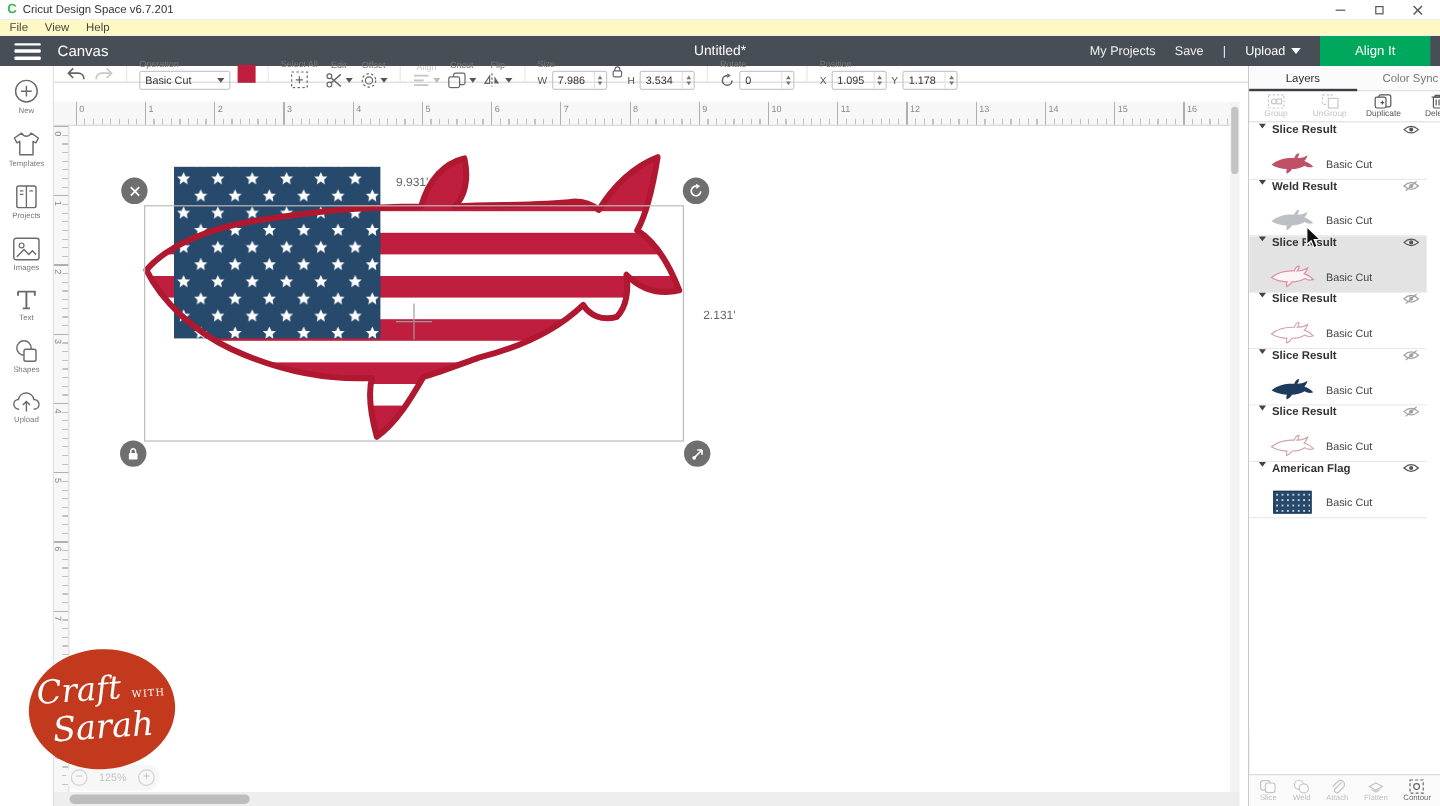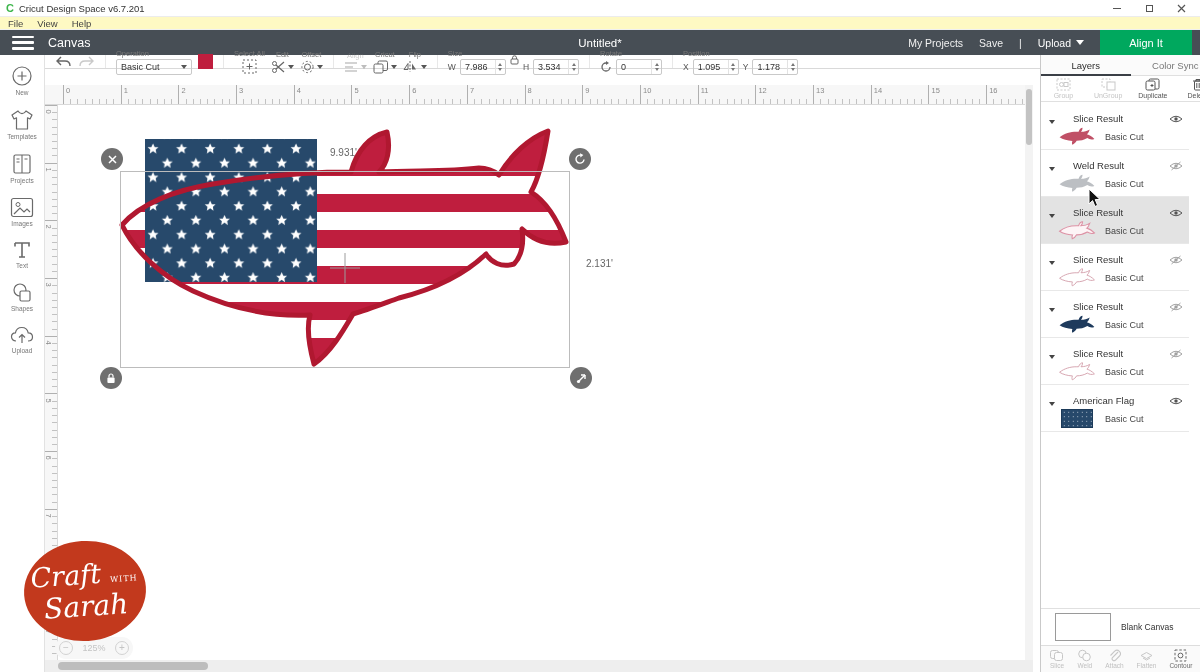--- a/index.html
+++ b/index.html
@@ -110,21 +110,21 @@
   .panel-tab.active::after { content:""; position:absolute; left:0; right:0; bottom:-1px; height:2px; background:#3a3f46; }
   #panel-actions { display:flex; height:26px; border-bottom:1px solid #e0e0e0; }
   .pact { flex:1; display:flex; flex-direction:column; align-items:center; justify-content:center; gap:1px; }
   .pact .plabel { font-size:7px; color:#555; }
   .pact.disabled .plabel { color:#c4c4c4; }
   .pact.disabled svg { opacity:.35; }
 
   #layer-list { position:absolute; left:0; top:48px; width:148px; bottom:64px; overflow:hidden; background:#fff; }
   .layer-row { height:47px; border-bottom:1px solid #e8e8e8; background:#fff; }
   .layer-row[data-selected="true"] { background:#e3e3e3; }
-  .lr-top { display:flex; align-items:flex-end; height:21px; padding:0 6px 0 8px; gap:18px; }
+  .lr-top { display:flex; align-items:flex-start; height:21px; padding:0 6px 0 8px; gap:5px;font-weight:bold; }
   .lr-chev { width:0;height:0;border-left:3.5px solid transparent;border-right:3.5px solid transparent;border-top:4.5px solid #444; }
   .lr-title { font-size:9.5px; color:#333; flex:1; }
   .lr-eye { margin-left:auto; }
   .lr-eye .slash { display:none; }
   .lr-eye[data-eye="hidden"] .slash { display:block; }
   .lr-eye[data-eye="hidden"] svg { opacity:.55; }
   .lr-sub { display:flex; align-items:center; height:25px; padding-left:16px; gap:8px; }
   .lr-sublabel { font-size:9px; color:#444; }
   .thumb { width:40px; height:19px; display:flex; align-items:center; justify-content:center; }
   .thumb svg { width:40px; height:19px; }
@@ -731,24 +731,20 @@
       </div>
     </div>
 
   </div>
 
   <div id="layers-scrollbar">
     <span class="scr-up"></span>
     <span class="scr-dn"></span>
   </div>
 
-  <div id="blank-canvas-row">
-    <div id="blank-canvas-thumb"></div>
-    <span id="blank-canvas-label">Blank Canvas</span>
-  </div>
 
   <div id="panel-bottom-bar">
     <div class="bact">
       <svg class="icon" width="15" height="13" viewBox="0 0 15 13">
           <rect x="1.5" y="1.5" width="8" height="8" rx="2" fill="none" stroke="#888"></rect>
           <rect x="5.5" y="3.5" width="8" height="8" rx="2" fill="#fff" stroke="#888"></rect>
         </svg>
       <span class="blabel">Slice</span>
     </div>
     <div class="bact">

